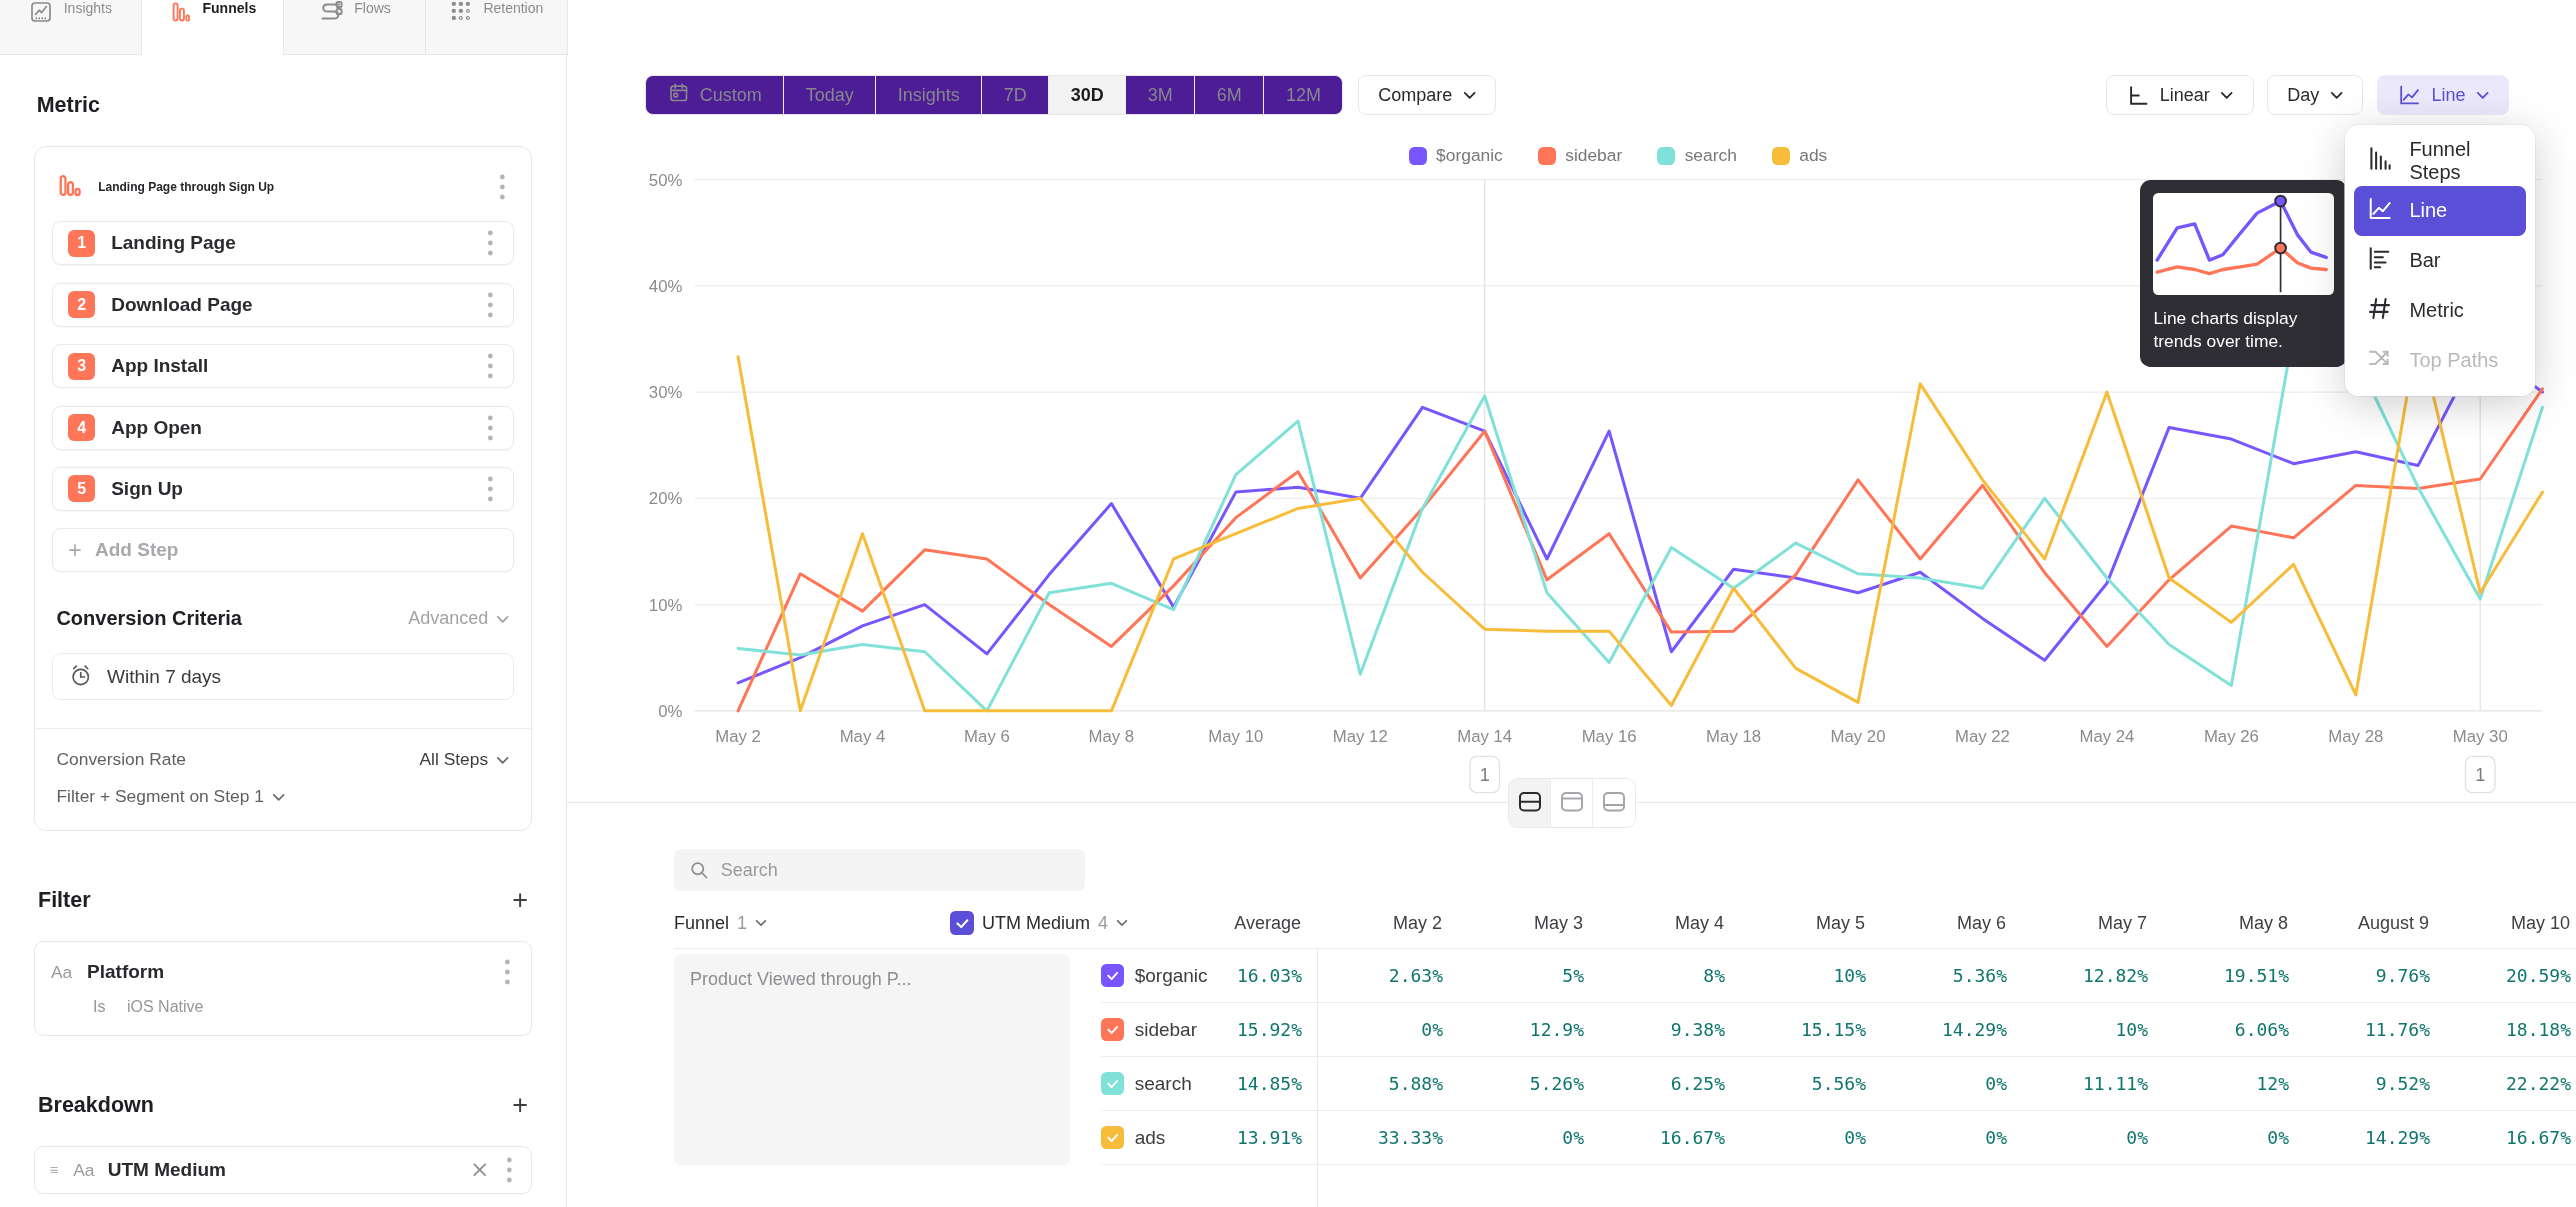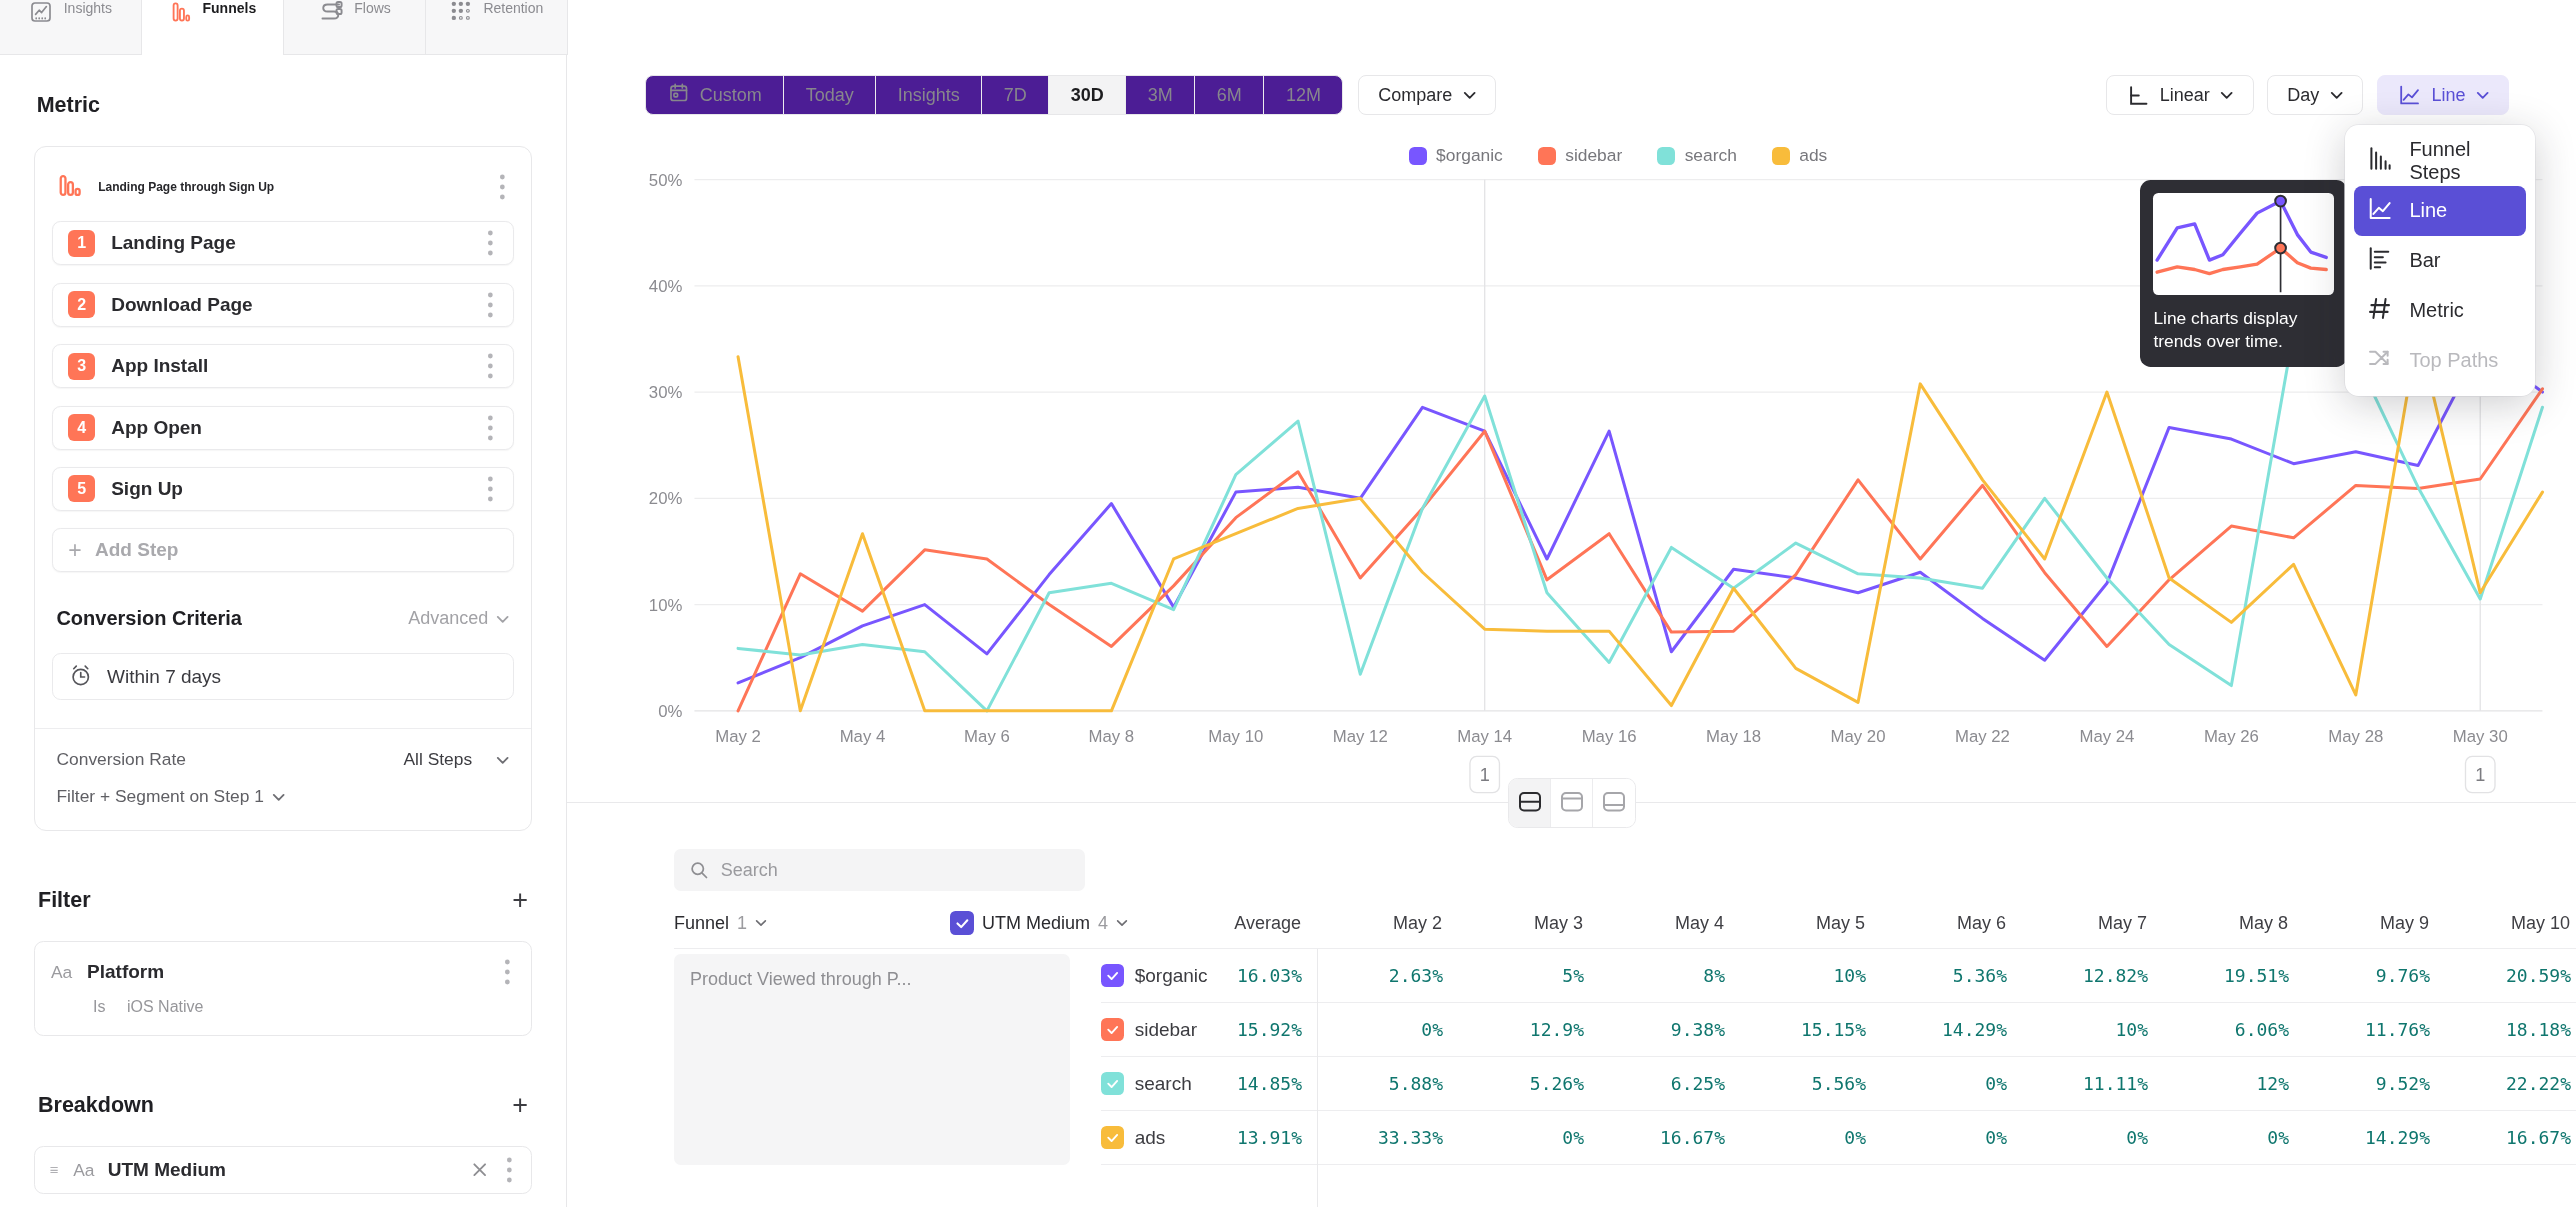--- a/index.html
+++ b/index.html
@@ -26,21 +26,21 @@
   .badge { width:27px; height:27px; border-radius:6px; background:#ff7557; color:#fff; font-weight:700; font-size:16px; display:flex; align-items:center; justify-content:center; flex:none;}
   .step .lbl { margin-left:16px; font-size:19px; font-weight:600; color:#2b2b2f; }
   .add-step { color:#a9a9ad; font-weight:600; font-size:19px; gap:13.4px; }
   .add-step .plus { font-size:23px; font-weight:400; }
   .cc-row { display:flex; align-items:center; margin:35px 4px 23px 4px; }
   .cc-row .adv { margin-left:auto; font-size:18px; color:#a2a2a6; display:flex; align-items:center; gap:8px; cursor:pointer;}
   .window-card { border:0.7px solid #eaeaec; border-radius:8.7px; height:47px; display:flex; align-items:center; gap:13.4px; padding:0 14.8px; margin-bottom:28px; cursor:pointer;}
   .window-card .lbl { font-size:19px; font-weight:500; color:#3a3a3f; }
   .card-footer { margin:0 -17.4px; border-top:0.7px solid #ededef; padding:20px 21.5px 23px 21.5px; }
   .rate-row { display:flex; align-items:center; font-size:17.4px; color:#5f5f64; }
-  .rate-row .val { margin-left:auto; display:flex; align-items:center; gap:24px; color:#3c3c41; cursor:pointer; }
+  .rate-row .val { margin-left:auto; display:flex; align-items:center; gap:8px; color:#3c3c41; cursor:pointer; }
   .fs-row { margin-top:16px; font-size:17.4px; color:#5f5f64; display:flex; align-items:center; gap:8px; cursor:pointer;}
   .sec-h { display:flex; align-items:center; margin:56px 4px 27px 4px; }
   .sec-h .plus-btn { margin-left:auto; font-size:27px; font-weight:300; color:#3c3c41; cursor:pointer; line-height:1;}
   .prop-card { border:0.7px solid #e8e8ea; border-radius:9.4px; padding:16px 16px; background:#fff; }
   .prop-row { display:flex; align-items:center; gap:14.8px; }
   .aa { font-size:17.4px; color:#9b9b9f; font-weight:400; }
   .prop-name { font-size:19px; font-weight:600; color:#2b2b2f; }
   .prop-sub { margin:12px 0 2.7px 42px; display:flex; gap:21.5px; font-size:16px; color:#96969a; }
   .utm-card { border:0.7px solid #e8e8ea; border-radius:9.4px; height:48px; display:flex; align-items:center; gap:13.4px; padding:0 14.8px; margin-top:1.3px;}
   .drag { color:#b0b0b4; font-size:14.8px; letter-spacing:0; margin-right:1.3px; }
@@ -516,21 +516,21 @@
       </div>
       <div class="th th-avg">Average</div>
       <div id="date-headers" style="display:flex;">
           <div class="th th-date">May 2</div>
           <div class="th th-date">May 3</div>
           <div class="th th-date">May 4</div>
           <div class="th th-date">May 5</div>
           <div class="th th-date">May 6</div>
           <div class="th th-date">May 7</div>
           <div class="th th-date">May 8</div>
-          <div class="th th-date">May 9</div>
+          <div class="th th-date">August 9</div>
           <div class="th th-date">May 10</div>
         </div>
     </div>
     <div id="tbody">
       <div id="group-panel">Product Viewed through P...</div>
       <div id="vsep"></div>
     <div class="trow">
           <div class="cell-name">
             <span class="cb" style="background:#7856FF">
               <svg width="13.4" height="13.4" viewBox="0 0 24 24" fill="none">

